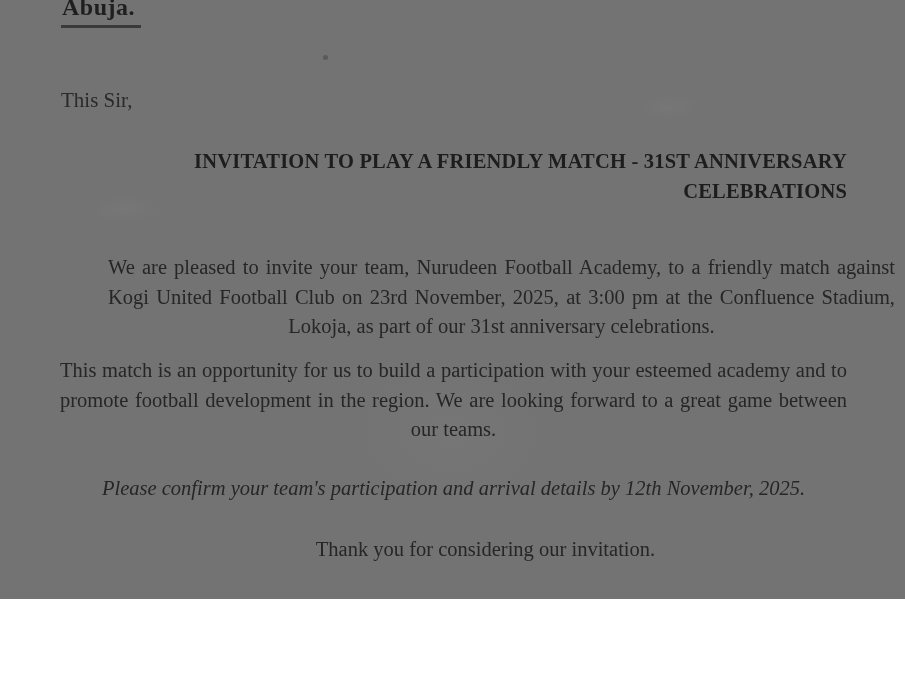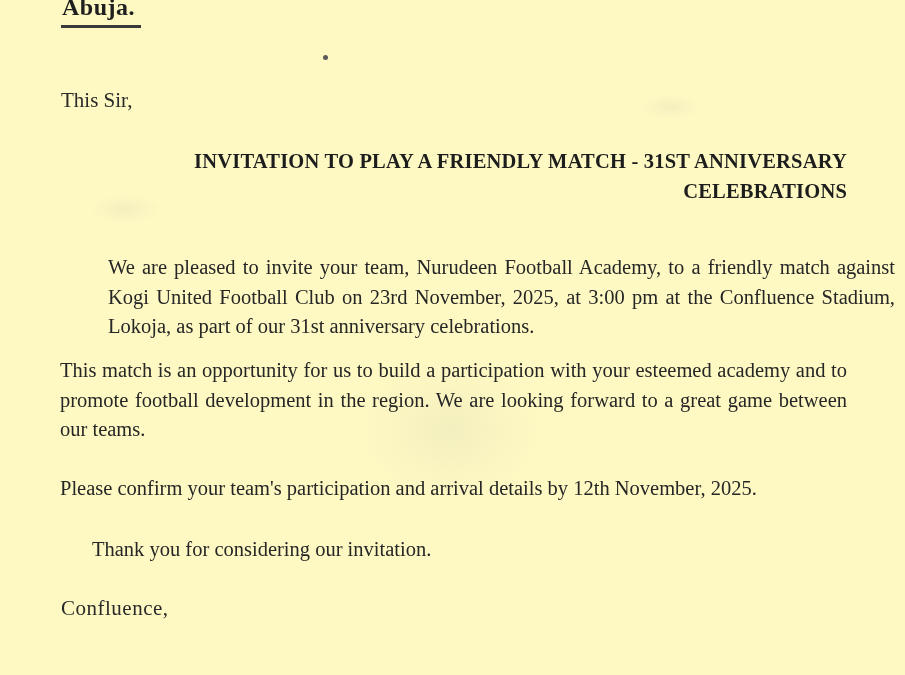--- a/index.html
+++ b/index.html
@@ -3,22 +3,22 @@
 <meta charset="utf-8">
 <style>
   html, body {
     margin: 0;
     padding: 0;
     background: #ffffff;
   }
   .page {
     position: relative;
     width: 905px;
-    height: 675px;
-    background: #fef9c3;
+    height: 599px;
+    background: #737373;
     overflow: hidden;
     font-family: "Liberation Serif", "DejaVu Serif", serif;
     color: #262626;
   }
   
   .scan-smudge {
     position: absolute;
     border-radius: 50%;
     background: radial-gradient(closest-side, rgba(150,150,150,0.10), rgba(255,255,255,0));
     pointer-events: none;
@@ -68,25 +68,25 @@
     width: 787px;
     font-size: 20.5px;
     line-height: 29.5px;
     color: #262626;
   }
   .para .jline {
     text-align: justify;
     text-align-last: justify;
   }
   .para .lline {
-    text-align: left;
+    text-align: center;
   }
   .p1 { top: 253px; margin-left: 48px; }
   .p2 { top: 356px; }
-  .p3 { top: 474px; }
+  .p3 { top: 474px; font-style: italic; }
   .p4 { top: 535px; margin-left: 32px; }
   .closing {
     position: absolute;
     left: 61px;
     top: 596px;
     font-size: 21px;
     letter-spacing: 0.5px;
     color: #2a2a2a;
   }
 </style>

